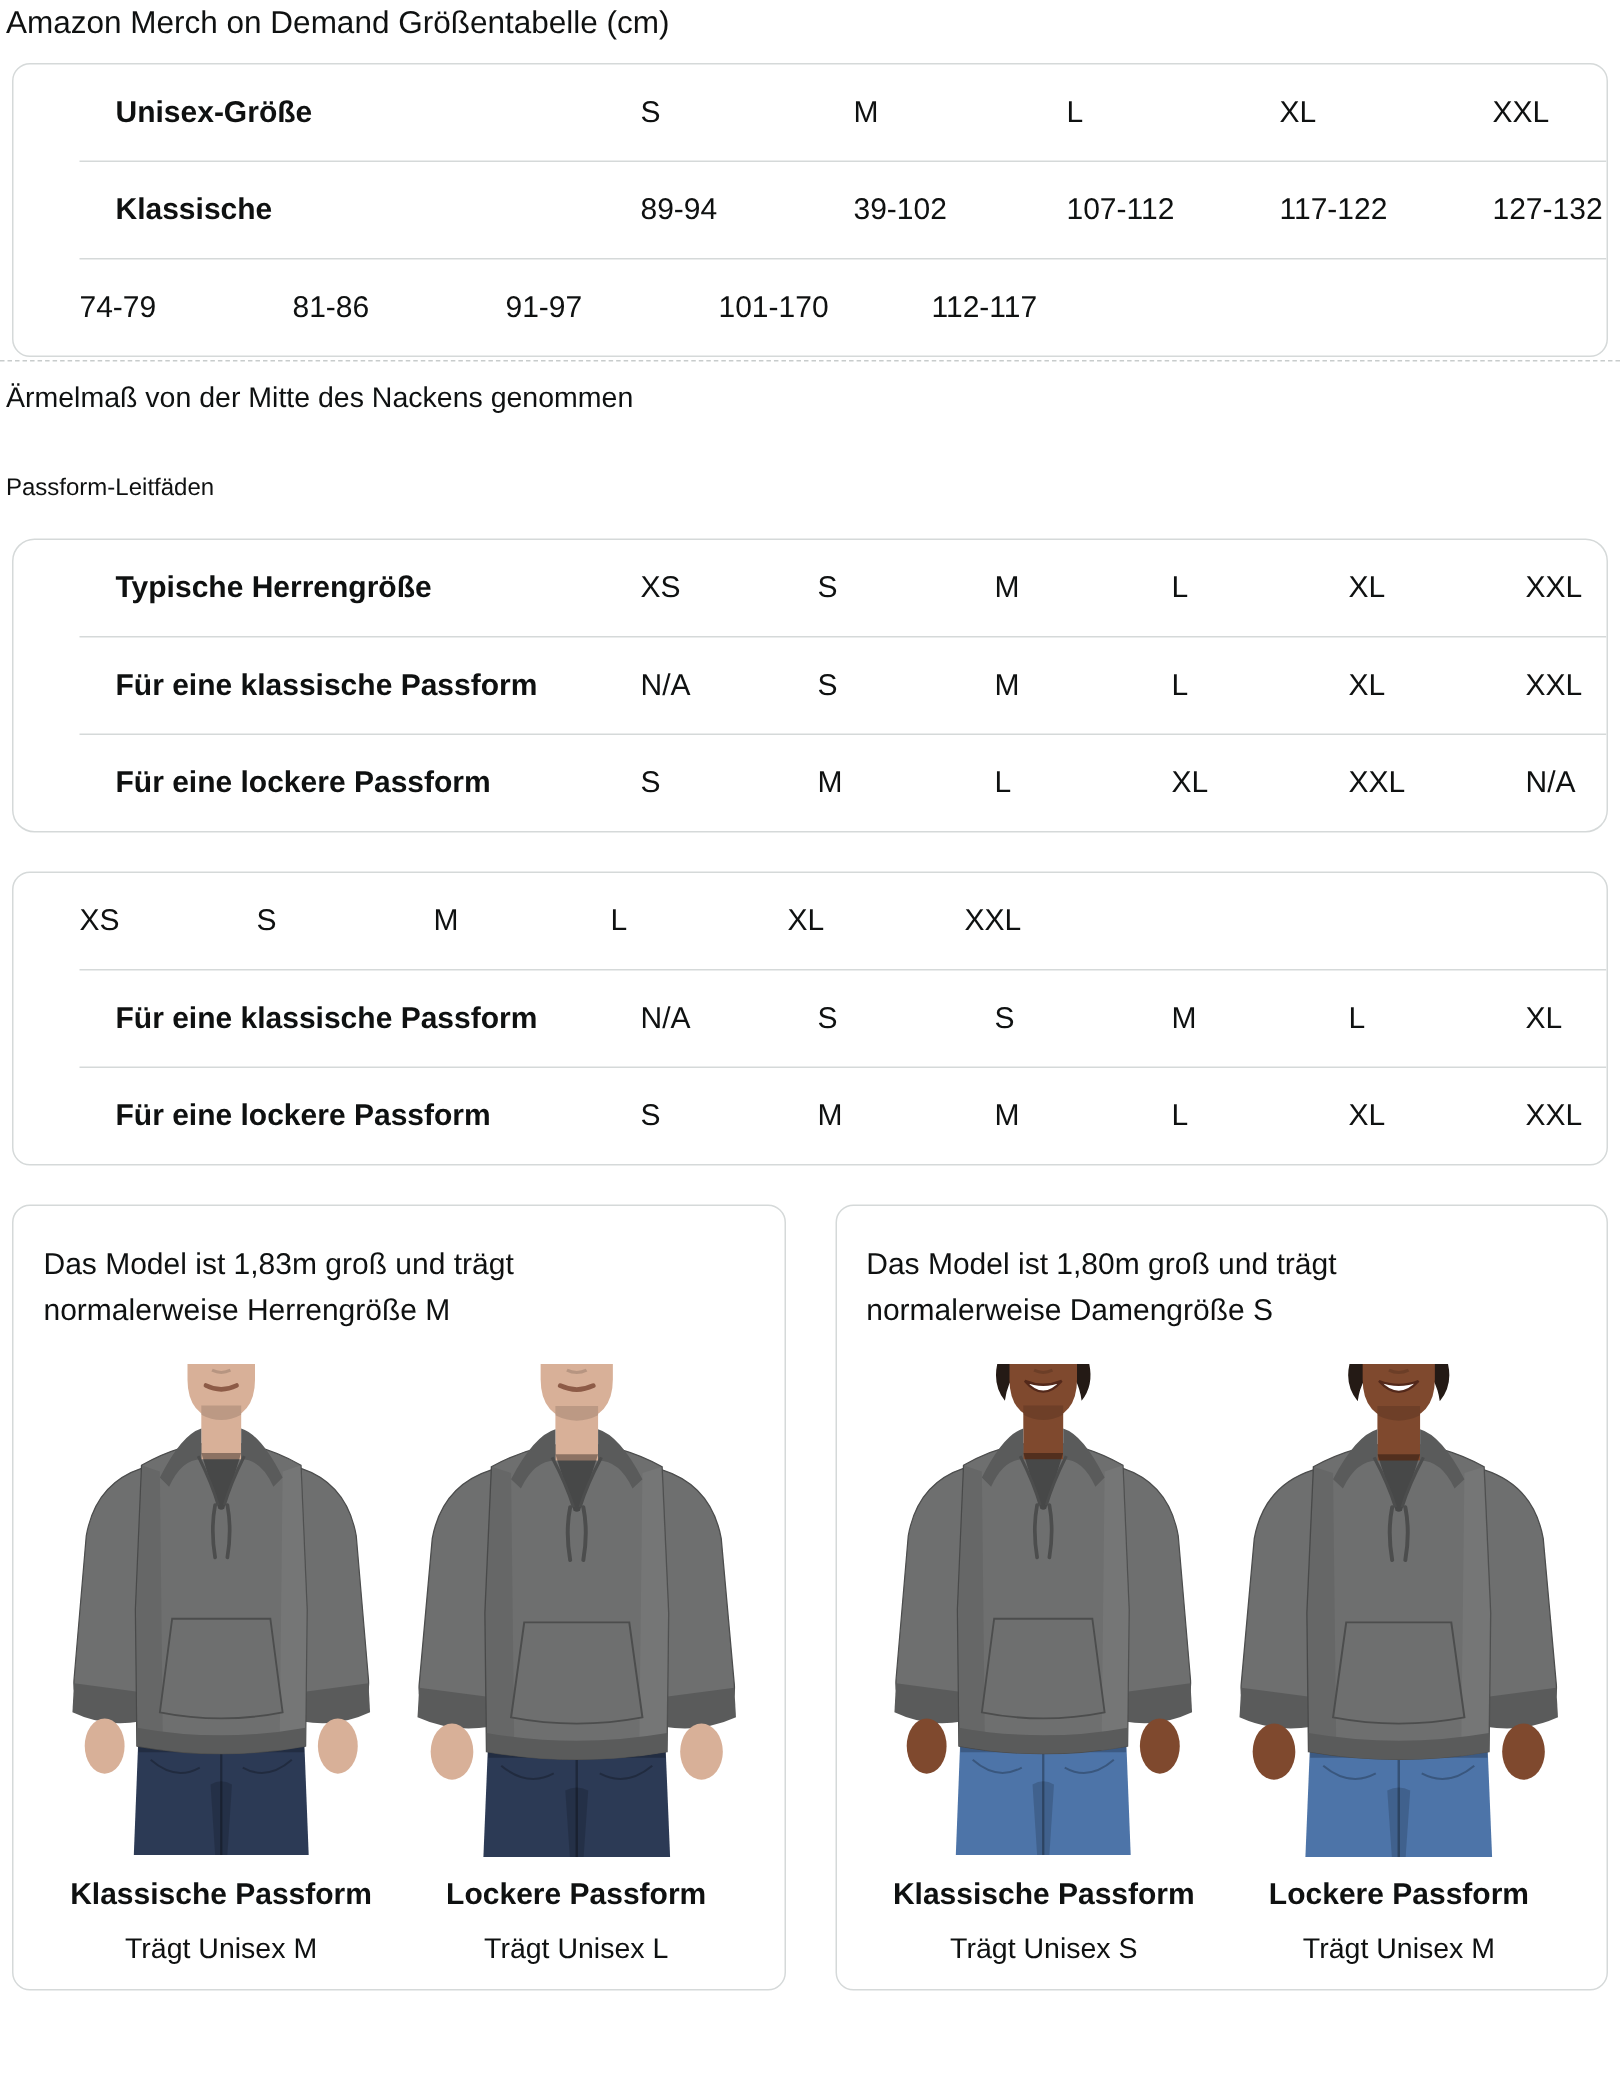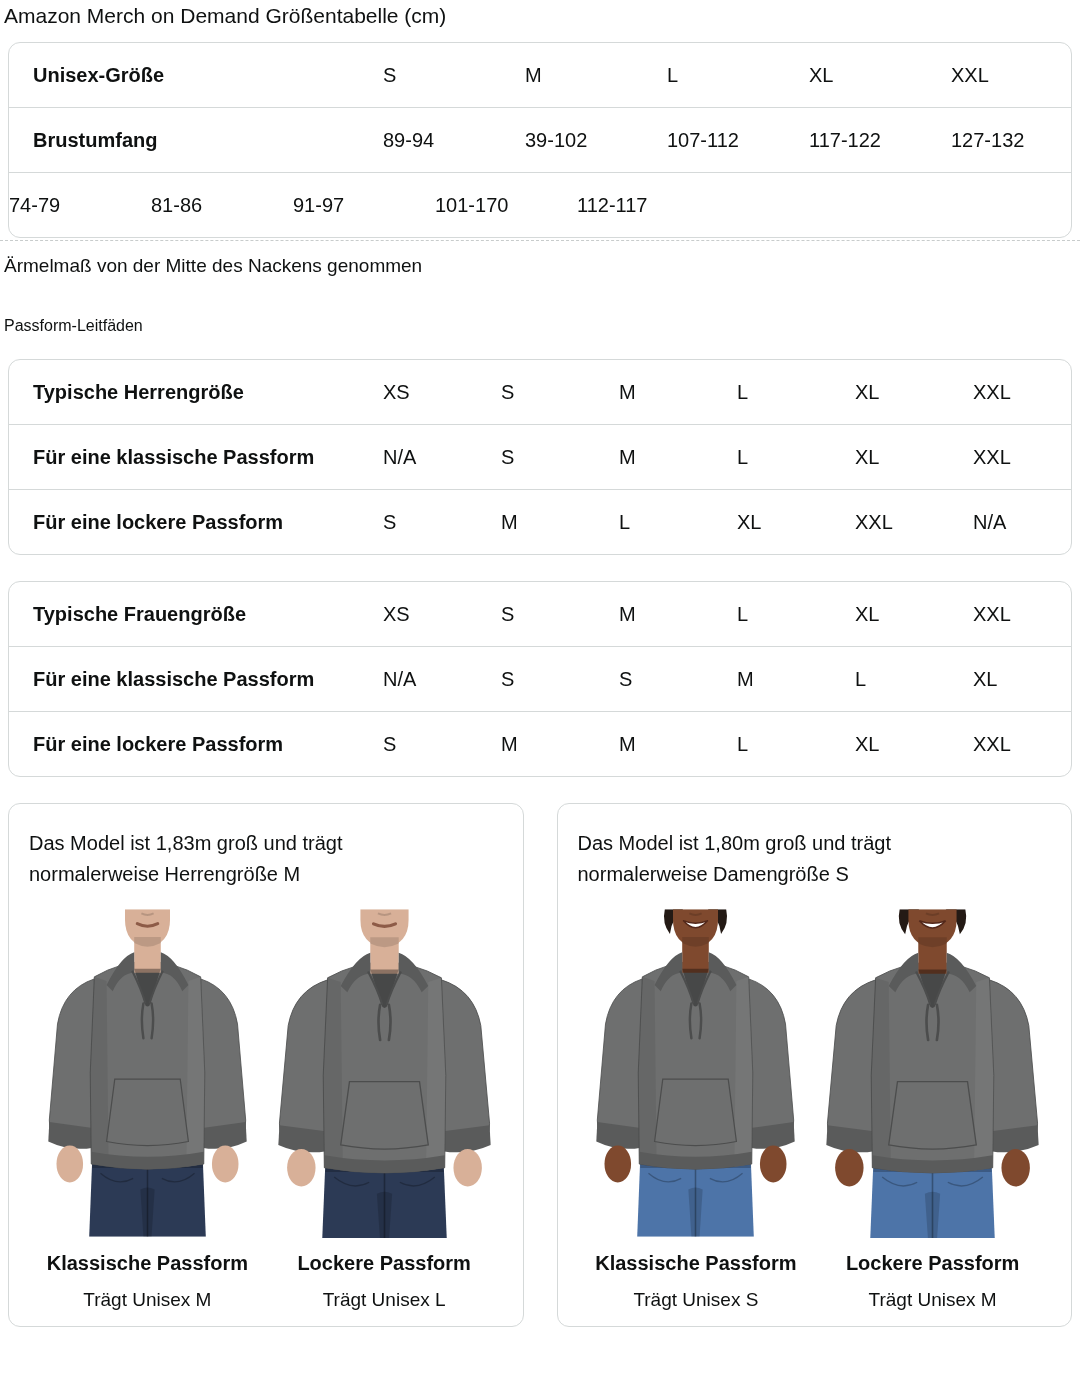--- a/index.html
+++ b/index.html
@@ -8,34 +8,34 @@
     font-family:"Liberation Sans","DejaVu Sans",sans-serif;
     color:var(--text,#0f1111);
     -webkit-font-smoothing:antialiased;
   }
   .page-title{
     margin:3px 0 0 4px;font-size:21px;line-height:26px;font-weight:400;
   }
   
   .tbl{
     margin:0 8px;border:1px solid var(--border,#d5d9d9);border-radius:12px;
-    background:#fff;overflow:hidden;
+    background:#fff;overflow:hidden;padding-left:44px;
   }
   .tr{display:flex;align-items:center;height:64px;border-top:1px solid var(--border,#d5d9d9);}
   .tr:first-child{border-top:none;}
   .td{font-size:20px;line-height:24px;white-space:nowrap;}
   .td.lbl{font-weight:700;padding-left:24px;flex:0 0 350px;}
   .t1 .td.val{flex:0 0 142px;}
   .t2 .td.val{flex:0 0 118px;}
   .size-chart-wrap{
     margin-top:13px;border-bottom:1px dashed var(--rule,#c8cccc);padding-bottom:2px;
   }
   .sleeve-note{margin:14px 0 0 4px;font-size:19px;line-height:22px;}
   .fit-heading{margin:36px 0 0 4px;font-size:16px;line-height:26px;font-weight:400;}
-  .fit-table-1{margin-top:20px;}
+  .fit-table-1{margin-top:20px;border-radius:15px;}
   .fit-table-2{margin-top:26px;}
   
   .cards{
     margin:26px 8px 0;display:grid;grid-template-columns:1fr 1fr;gap:33px;
   }
   .card{
     border:1px solid var(--border,#d5d9d9);border-radius:12px;
     background:#fff;height:524px;box-sizing:border-box;
     padding:24px 20px 18px;
   }
@@ -115,21 +115,21 @@
   <div class="tbl t1">
     <div class="tr">
       <div class="td lbl">Unisex-Größe</div>
       <div class="td val">S</div>
       <div class="td val">M</div>
       <div class="td val">L</div>
       <div class="td val">XL</div>
       <div class="td val">XXL</div>
     </div>
     <div class="tr">
-      <div class="td lbl">Brustumfang</div>
+      <div class="td lbl">Klassische</div>
       <div class="td val">89-94</div>
       <div class="td val">39-102</div>
       <div class="td val">107-112</div>
       <div class="td val">117-122</div>
       <div class="td val">127-132</div>
     </div>
     <div class="tr">
       <div class="td val">74-79</div>
       <div class="td val">81-86</div>
       <div class="td val">91-97</div>
@@ -168,21 +168,20 @@
     <div class="td val">M</div>
     <div class="td val">L</div>
     <div class="td val">XL</div>
     <div class="td val">XXL</div>
     <div class="td val">N/A</div>
   </div>
 </div>
 
 <div class="tbl t2 fit-table-2">
   <div class="tr">
-    <div class="td lbl">Typische Frauengröße</div>
     <div class="td val">XS</div>
     <div class="td val">S</div>
     <div class="td val">M</div>
     <div class="td val">L</div>
     <div class="td val">XL</div>
     <div class="td val">XXL</div>
   </div>
   <div class="tr">
     <div class="td lbl">Für eine klassische Passform</div>
     <div class="td val">N/A</div>

